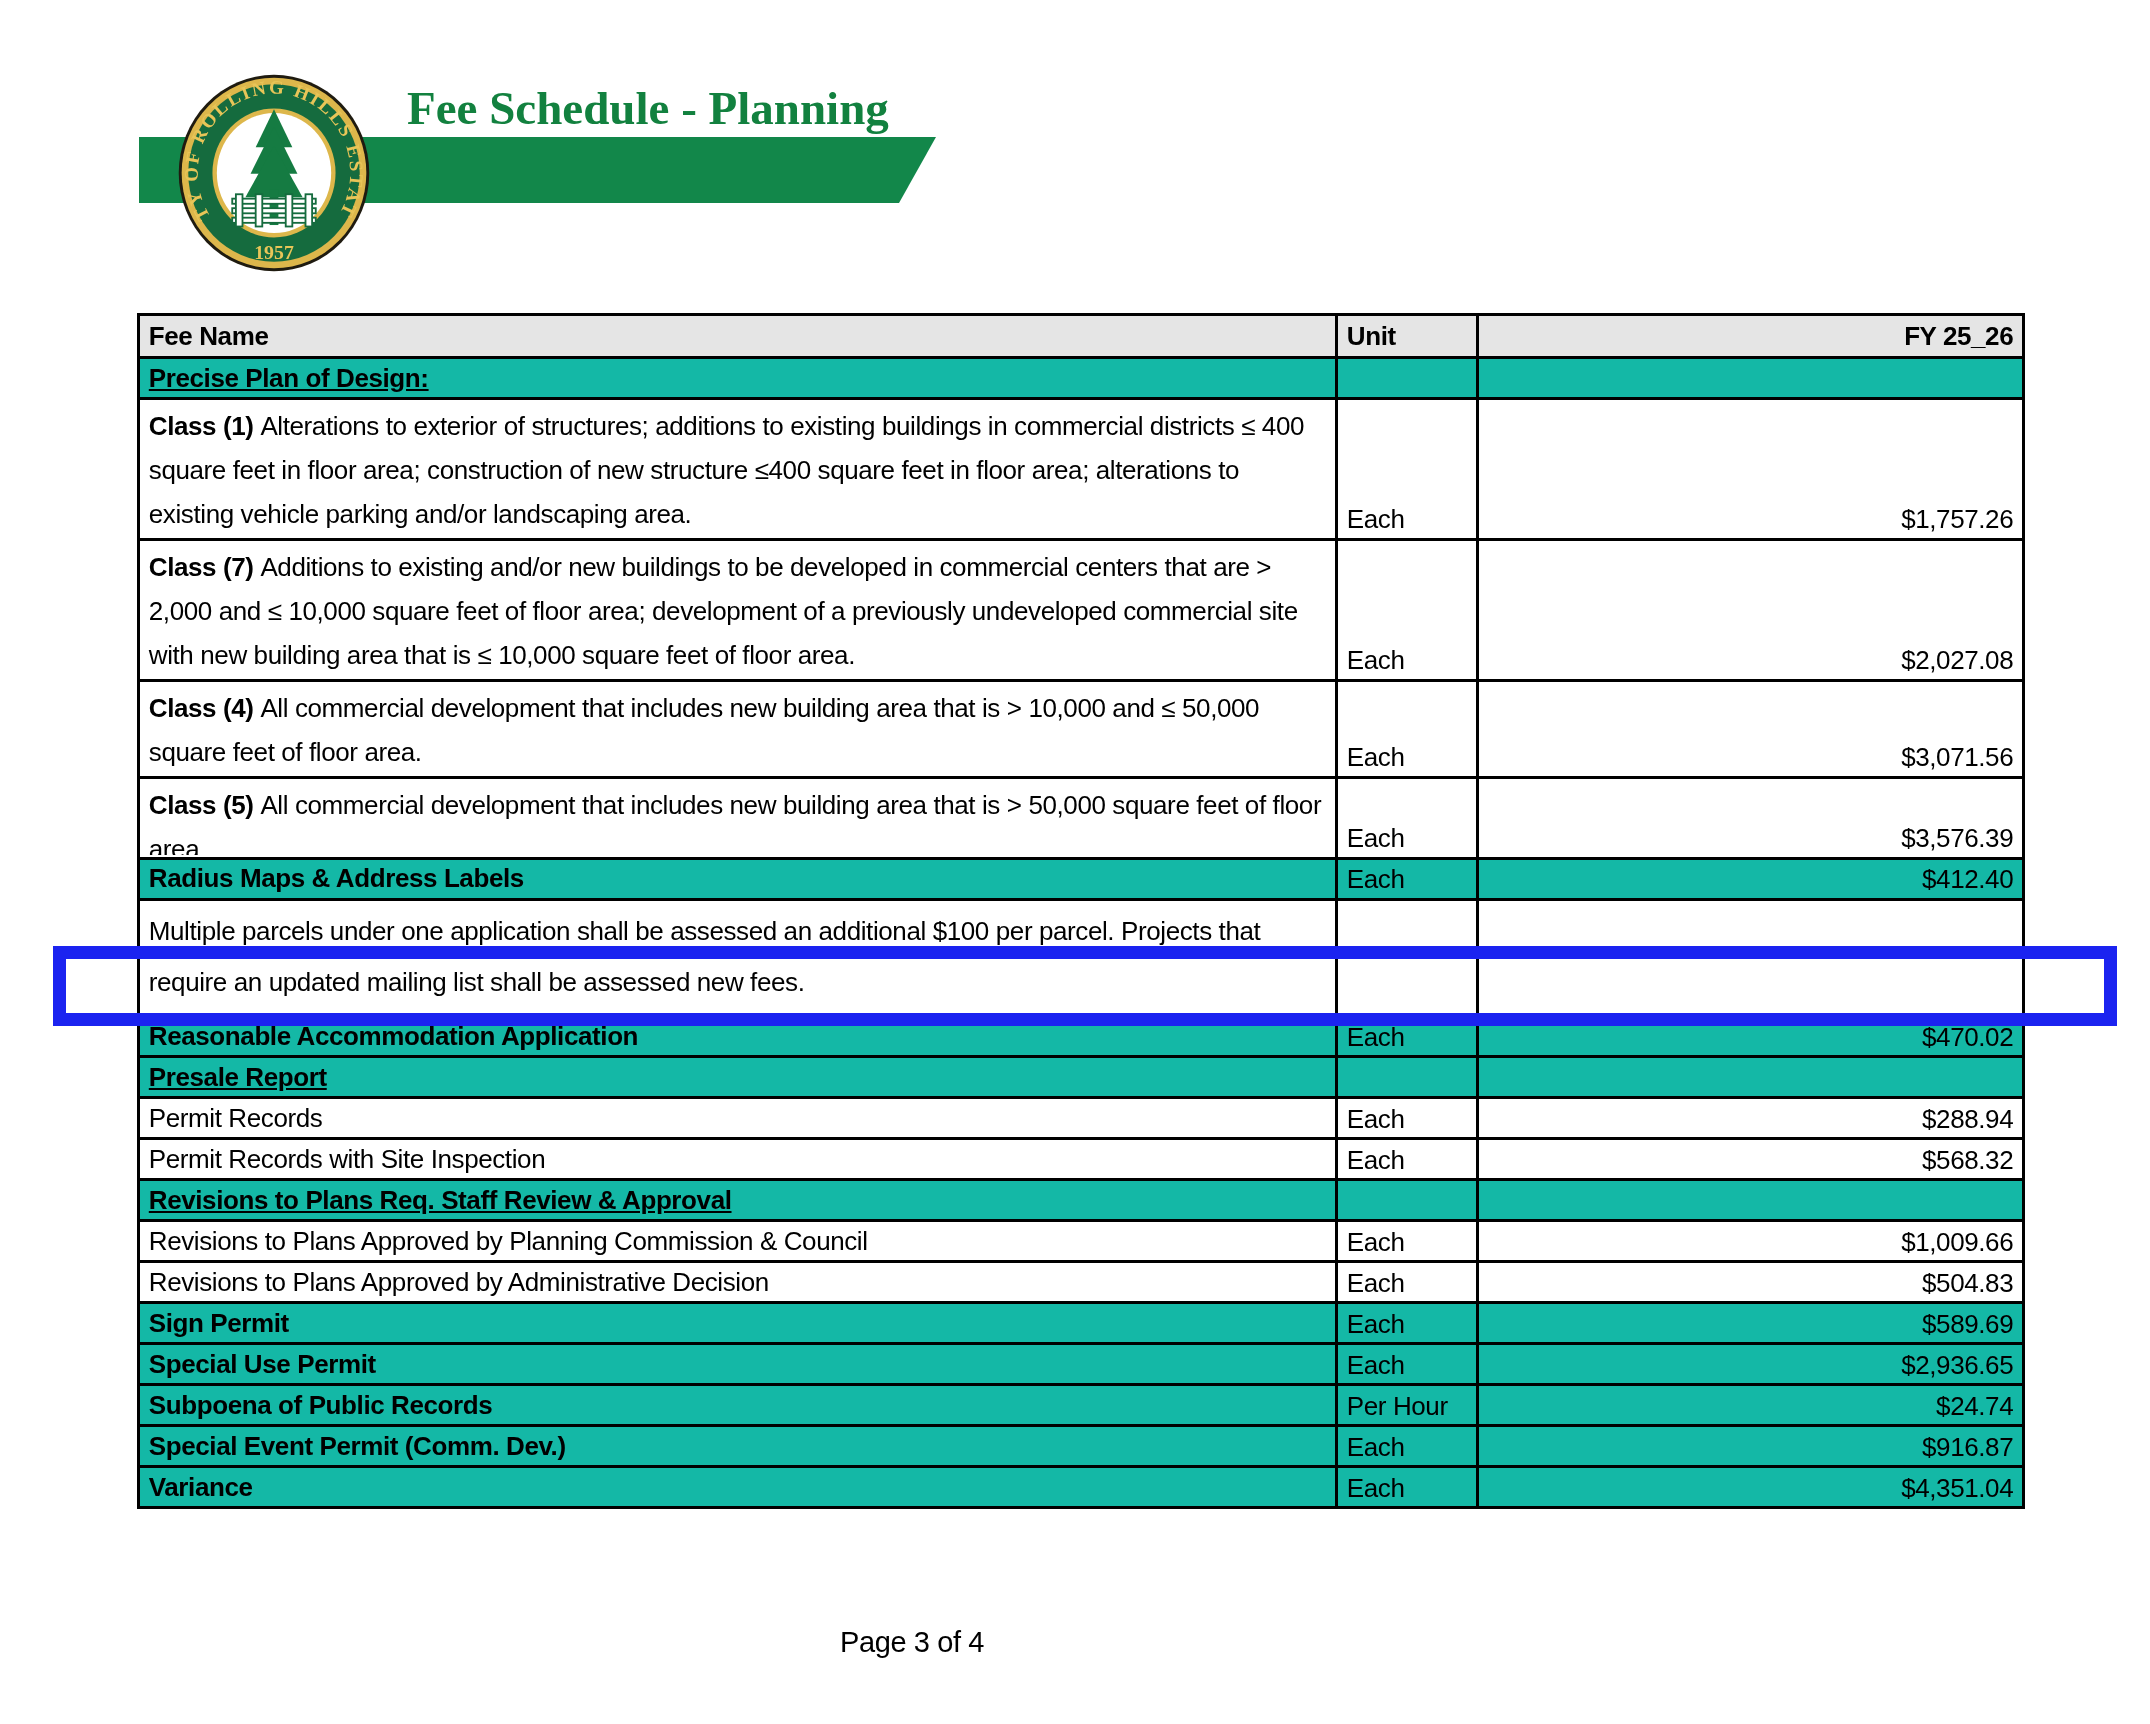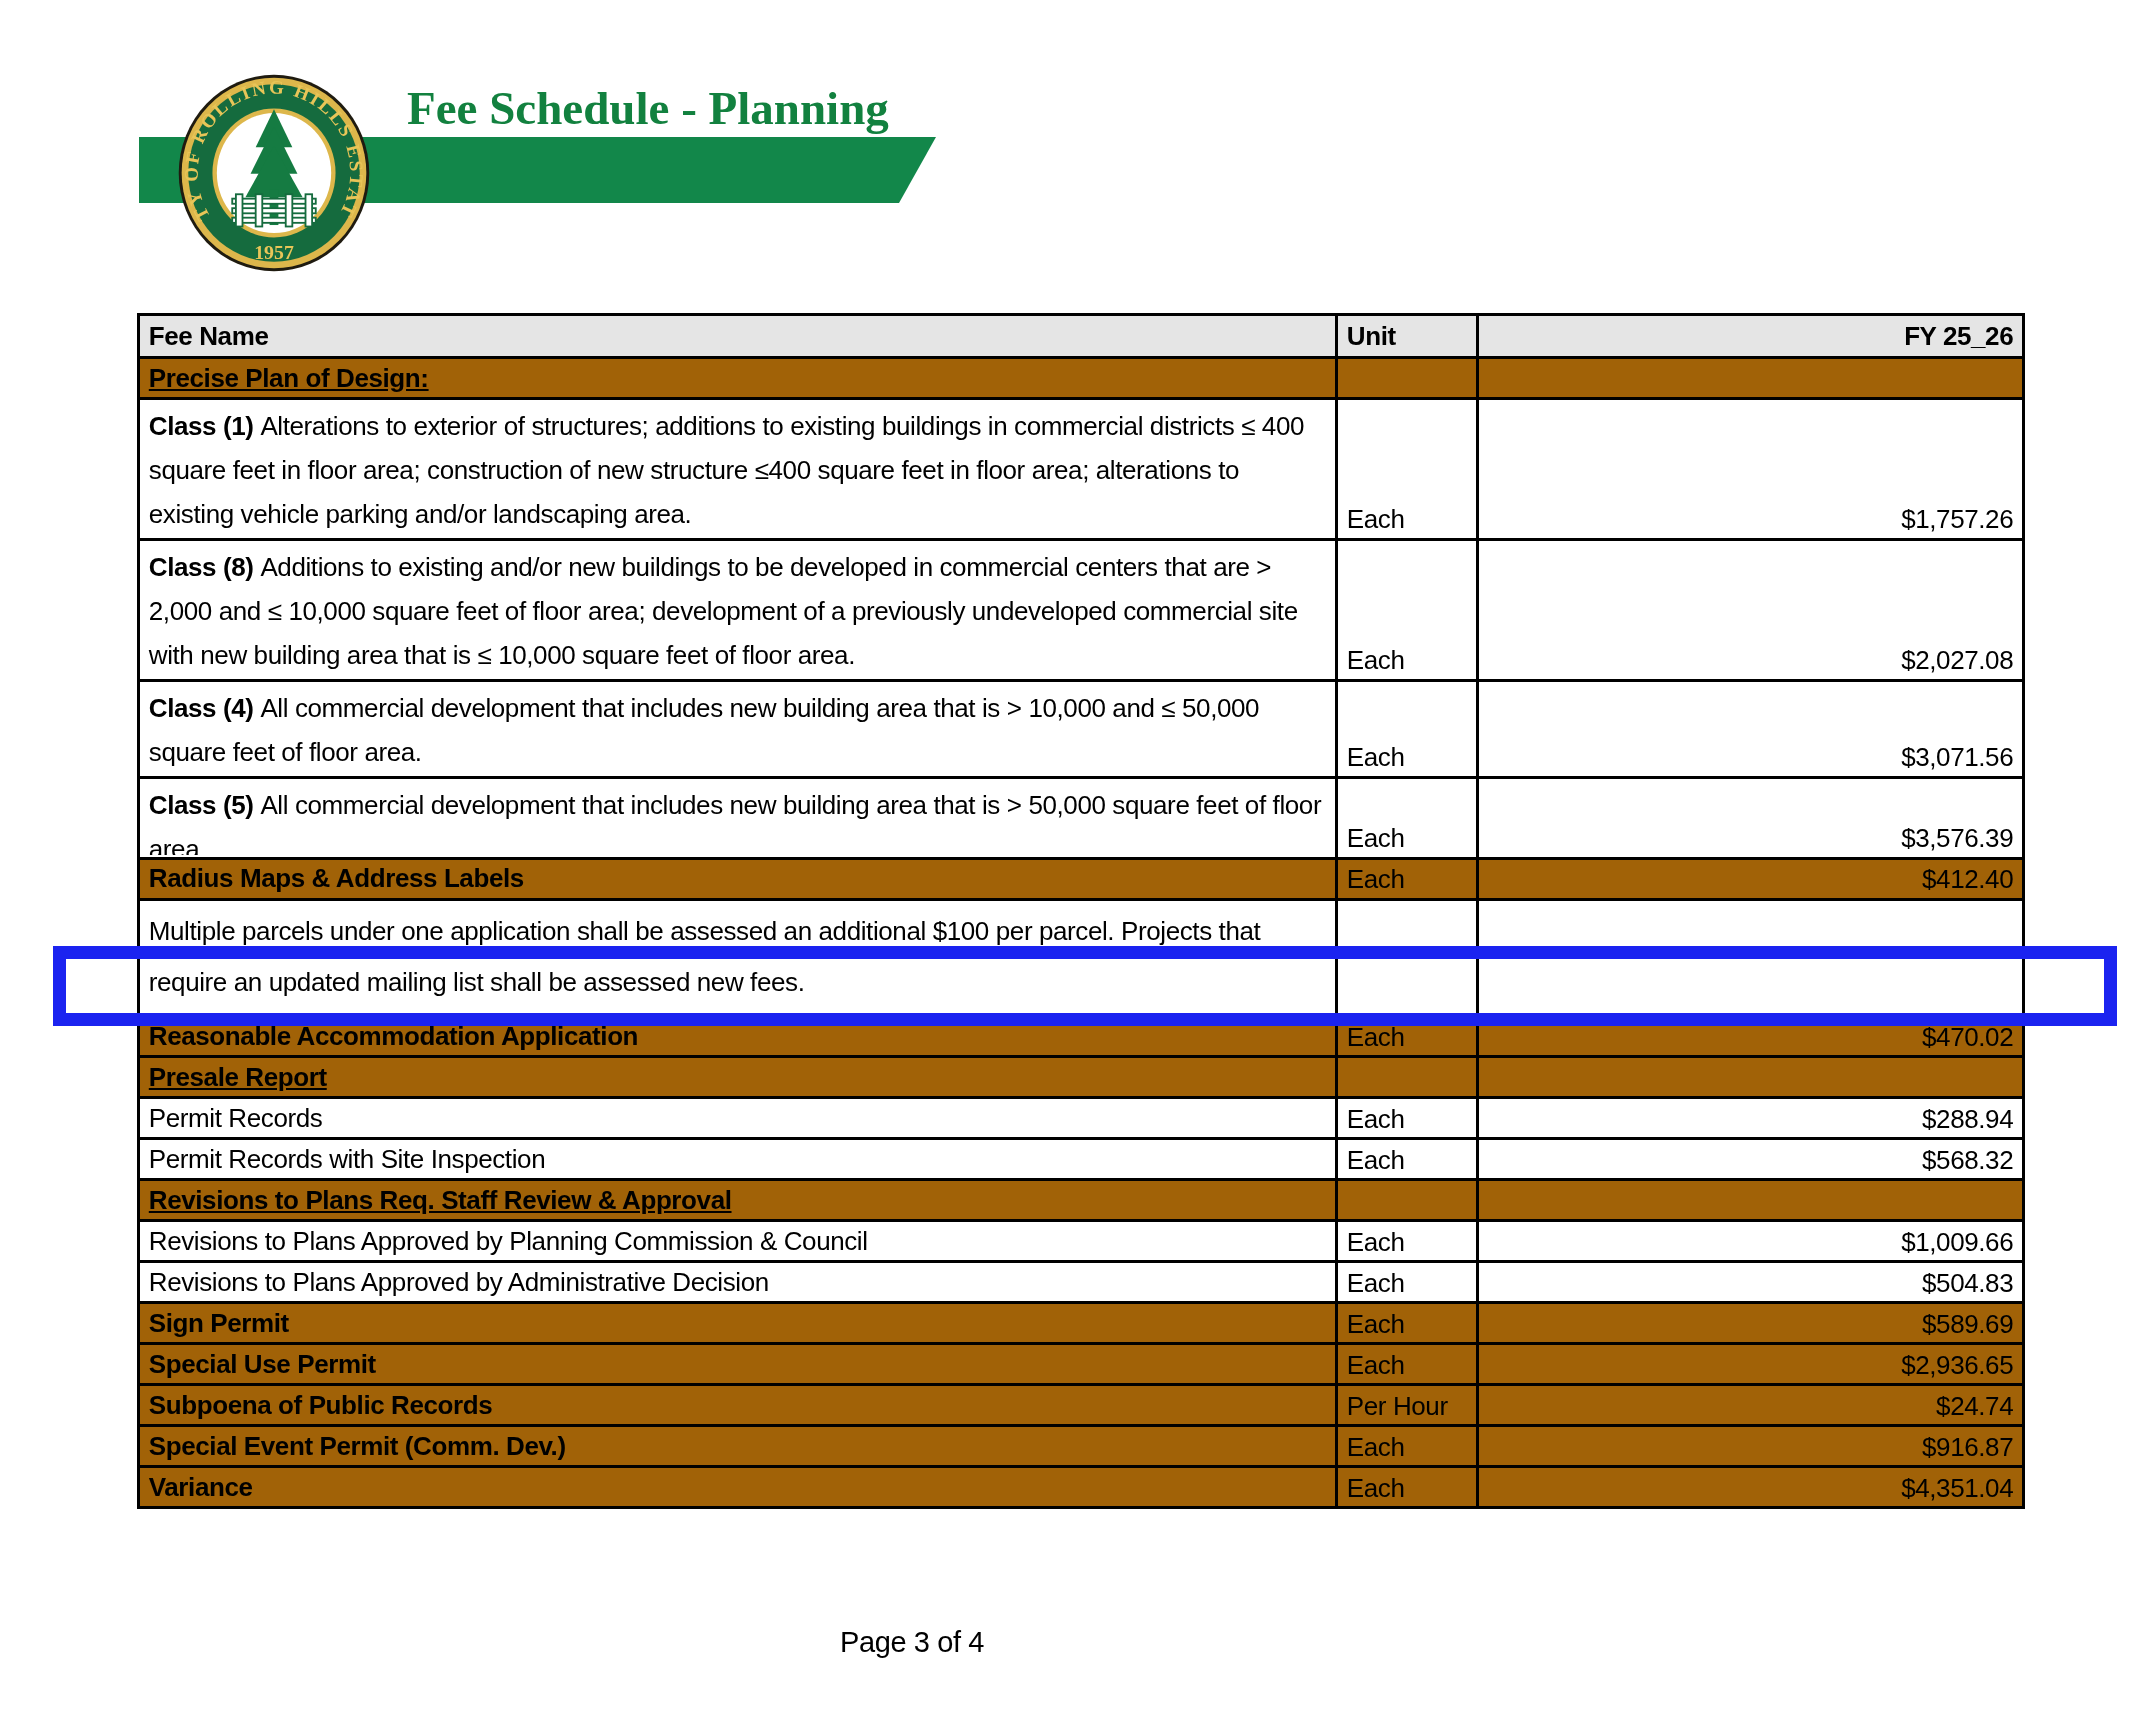--- a/index.html
+++ b/index.html
@@ -19,21 +19,21 @@
   
   .feetable{position:absolute;left:137px;top:313px;width:1884px;}
   table{border-collapse:collapse;width:100%;table-layout:fixed;
         font-size:26px;letter-spacing:-0.4px;line-height:34px;}
   th,td{border:3.7px solid #000;padding:1.5px 8.8px;overflow:hidden;}
   thead th{background:#e5e5e5;font-weight:bold;text-align:left;font-size:26px;line-height:37px;}
   thead th.h-fy{text-align:right;}
   td.fee{vertical-align:top;}
   td.unit{vertical-align:bottom;}
   td.val{vertical-align:bottom;text-align:right;}
-  tr.shaded td{background:#a16207;}
+  tr.shaded td{background:#14b8a6;}
   .r-section td.fee .fee-wrap{font-weight:bold;text-decoration:underline;line-height:35px;}
   .r-bold td.fee .fee-wrap{font-weight:bold;line-height:35px;}
   .r-normal td.fee .fee-wrap{line-height:35px;}
   .r-class td.fee .fee-wrap{line-height:44px;padding-top:2.9px;}
   .r-note td.fee .fee-wrap{line-height:51px;padding:4.4px 0;}
   tr.clipped td.fee .fee-wrap{height:72px;overflow:hidden;}
 
   
   .highlight-box{position:absolute;left:53px;width:2064px;height:73px;top:866px;
                  border:13px solid #1B23F0;box-sizing:border-box;z-index:6;pointer-events:none;}
@@ -106,21 +106,21 @@
           </tr>
           <tr class="r-class">
             <td class="fee">
               <div class="fee-wrap"><b>Class (1) </b>Alterations to exterior of structures; additions to existing buildings in commercial districts ≤ 400 square feet in floor area; construction of new structure ≤400 square feet in floor area; alterations to existing vehicle parking and/or landscaping area.</div>
             </td>
             <td class="unit">Each</td>
             <td class="val">$1,757.26</td>
           </tr>
           <tr class="r-class">
             <td class="fee">
-              <div class="fee-wrap"><b>Class (8) </b>Additions to existing and/or new buildings to be developed in commercial centers that are &gt; 2,000 and ≤ 10,000 square feet of floor area; development of a previously undeveloped commercial site with new building area that is ≤ 10,000 square feet of floor area.</div>
+              <div class="fee-wrap"><b>Class (7) </b>Additions to existing and/or new buildings to be developed in commercial centers that are &gt; 2,000 and ≤ 10,000 square feet of floor area; development of a previously undeveloped commercial site with new building area that is ≤ 10,000 square feet of floor area.</div>
             </td>
             <td class="unit">Each</td>
             <td class="val">$2,027.08</td>
           </tr>
           <tr class="r-class">
             <td class="fee">
               <div class="fee-wrap"><b>Class (4) </b>All commercial development that includes new building area that is &gt; 10,000 and ≤ 50,000 square feet of floor area.</div>
             </td>
             <td class="unit">Each</td>
             <td class="val">$3,071.56</td>

